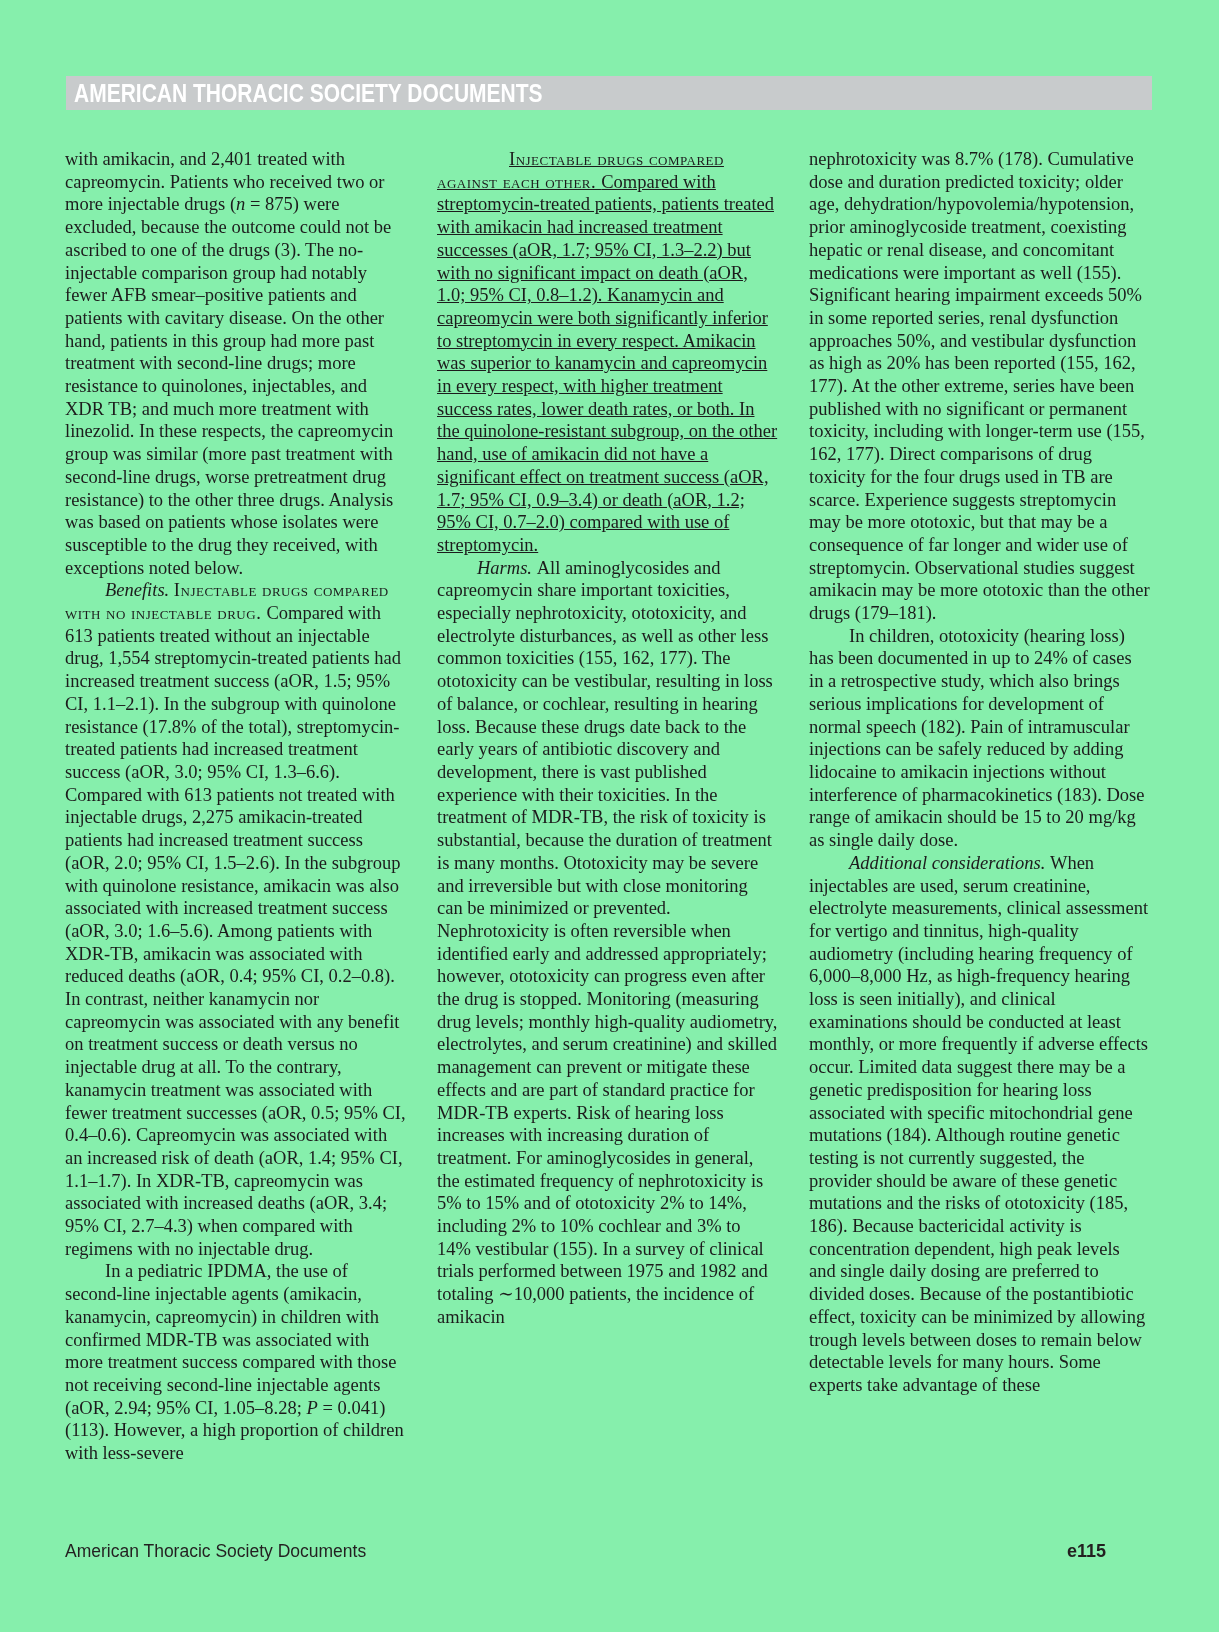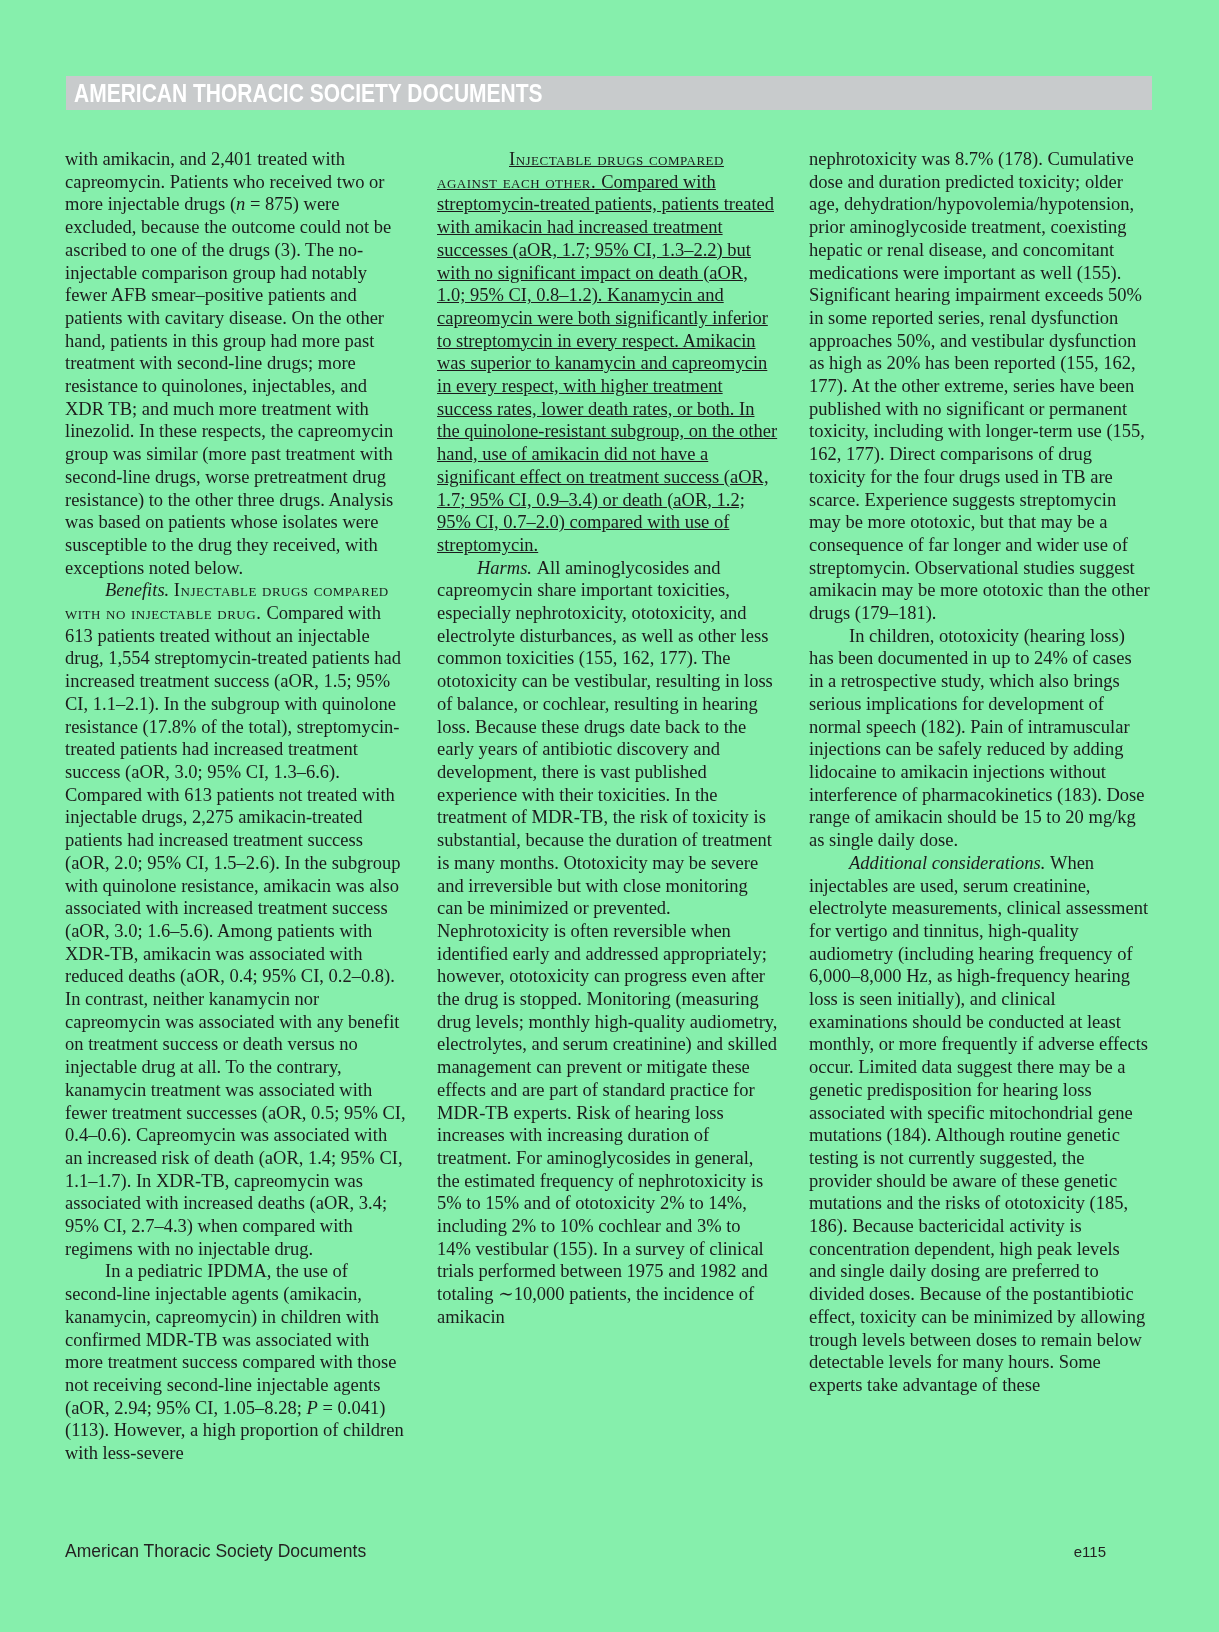--- a/index.html
+++ b/index.html
@@ -60,21 +60,21 @@
     left: 65px;
     top: 1541px;
     width: 1041px;
     display: flex;
     justify-content: space-between;
     align-items: baseline;
     font-family: "Liberation Sans", sans-serif;
     font-size: 17.5px;
     color: #231f20;
   }
-  .page-number { font-weight: normal; font-size: 15px; text-align: center; }
+  .page-number { font-weight: bold; font-size: 18px; text-align: center; }
 </style>
 </head>
 <body>
 
 <div class="page">
 
   <header class="banner" style="background: rgb(200, 203, 204);">
     <span class="banner-title">AMERICAN THORACIC SOCIETY DOCUMENTS</span>
   </header>
 

